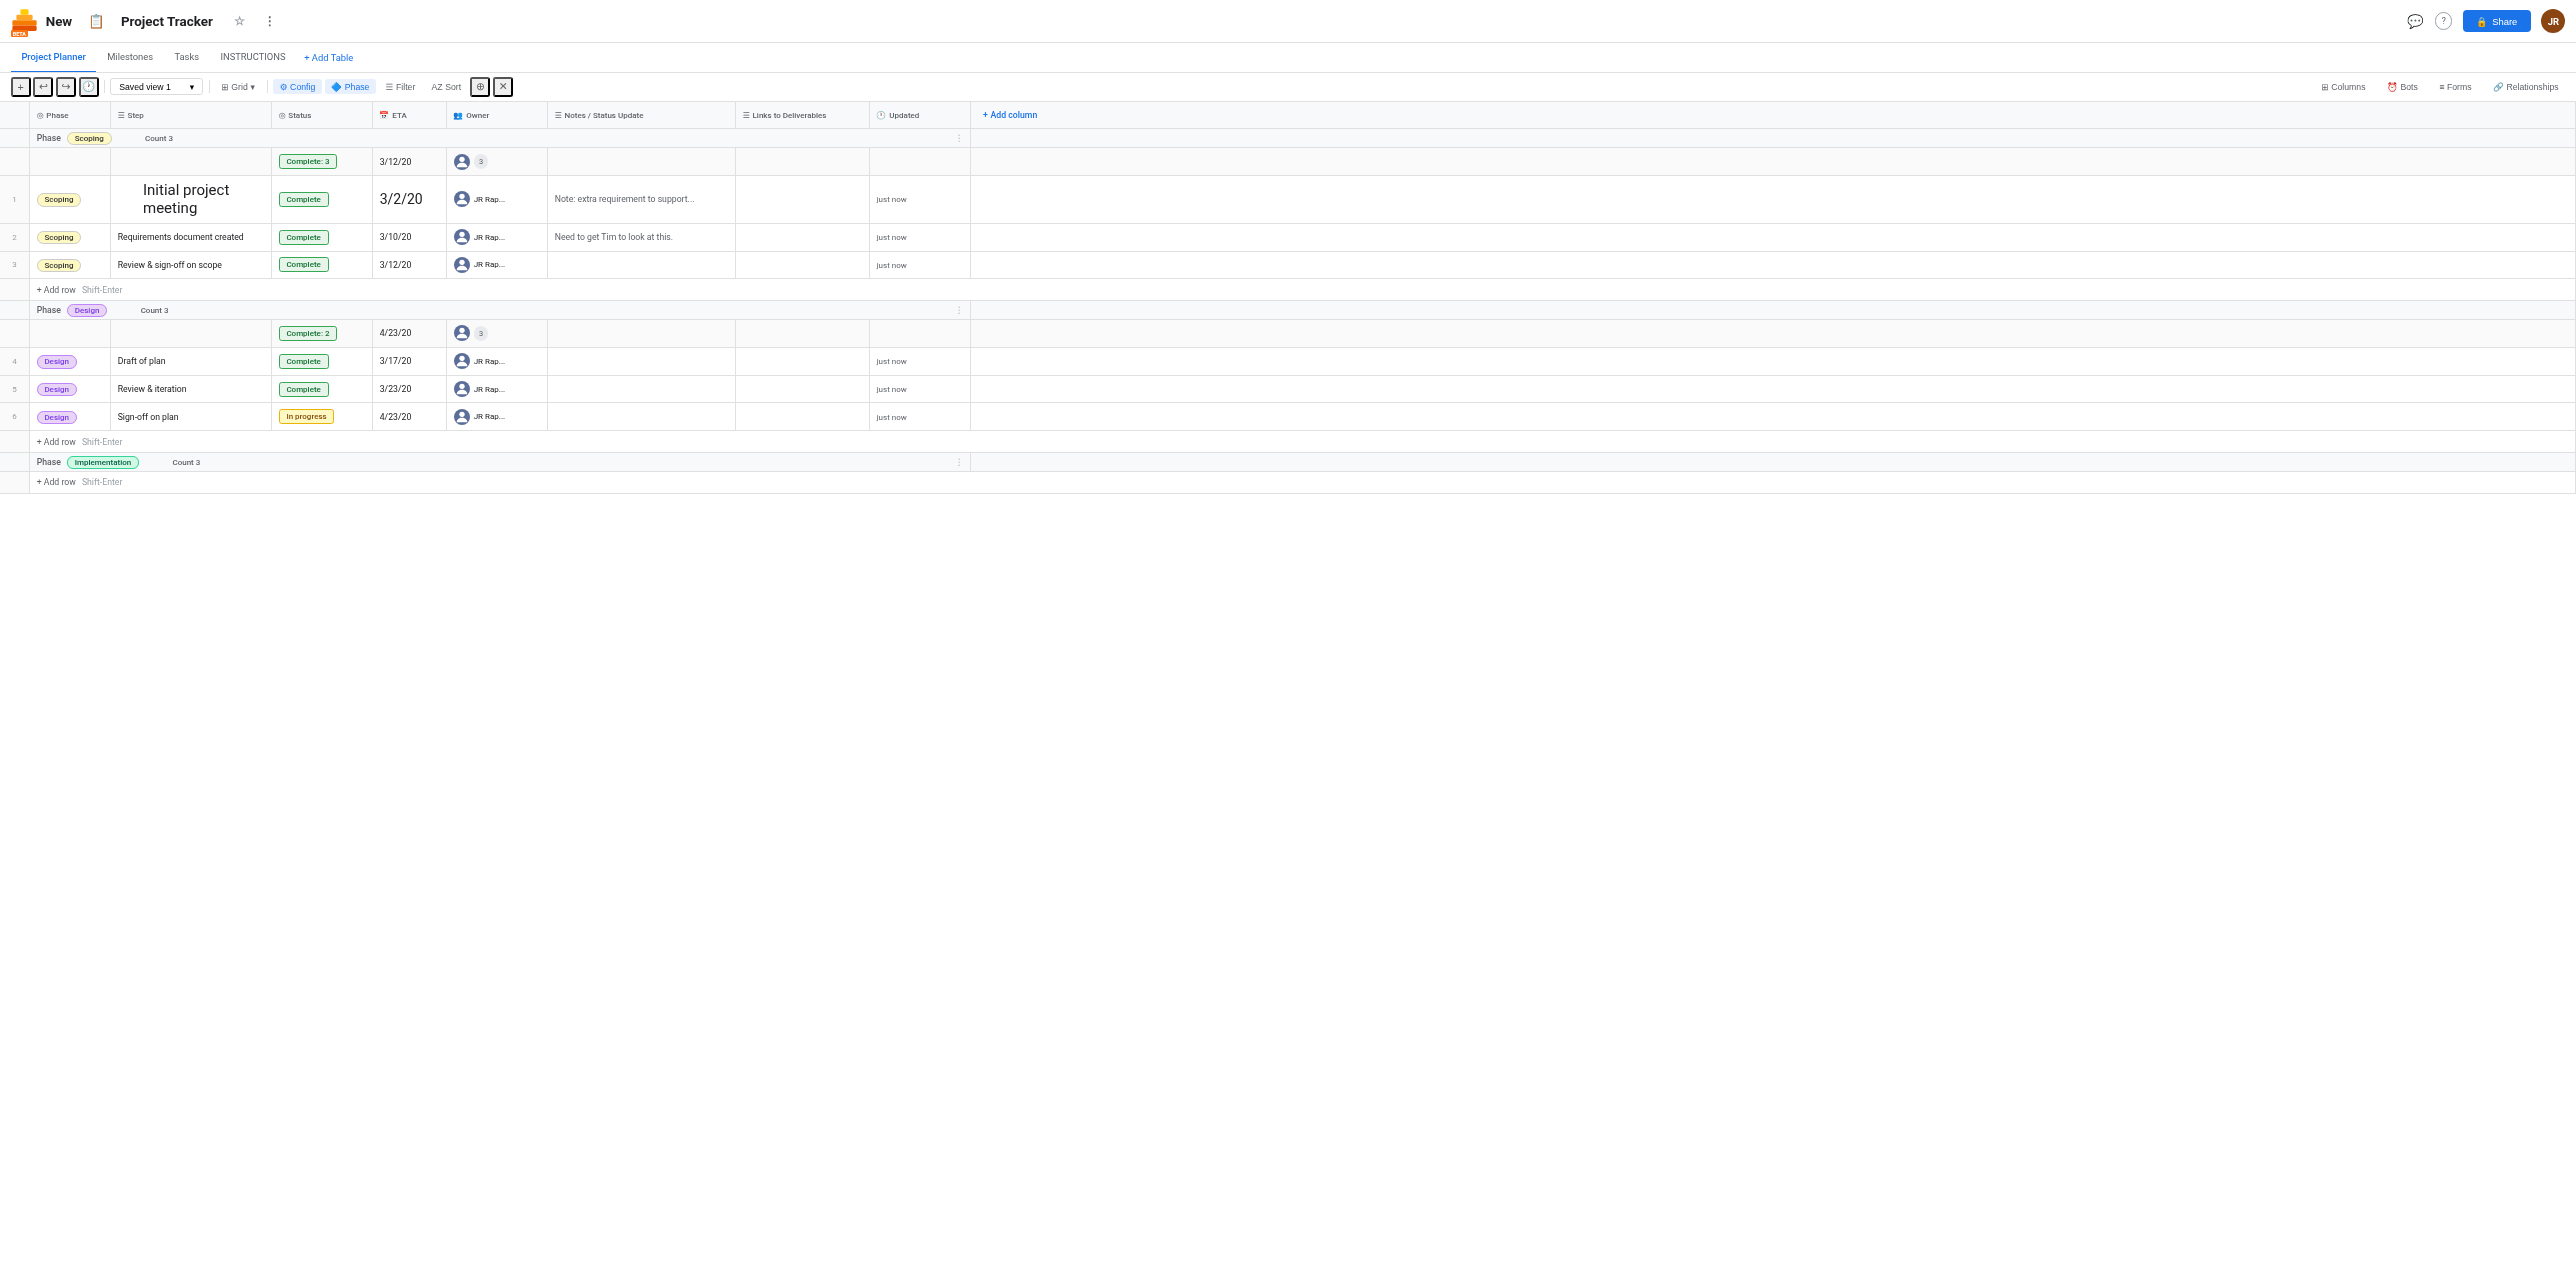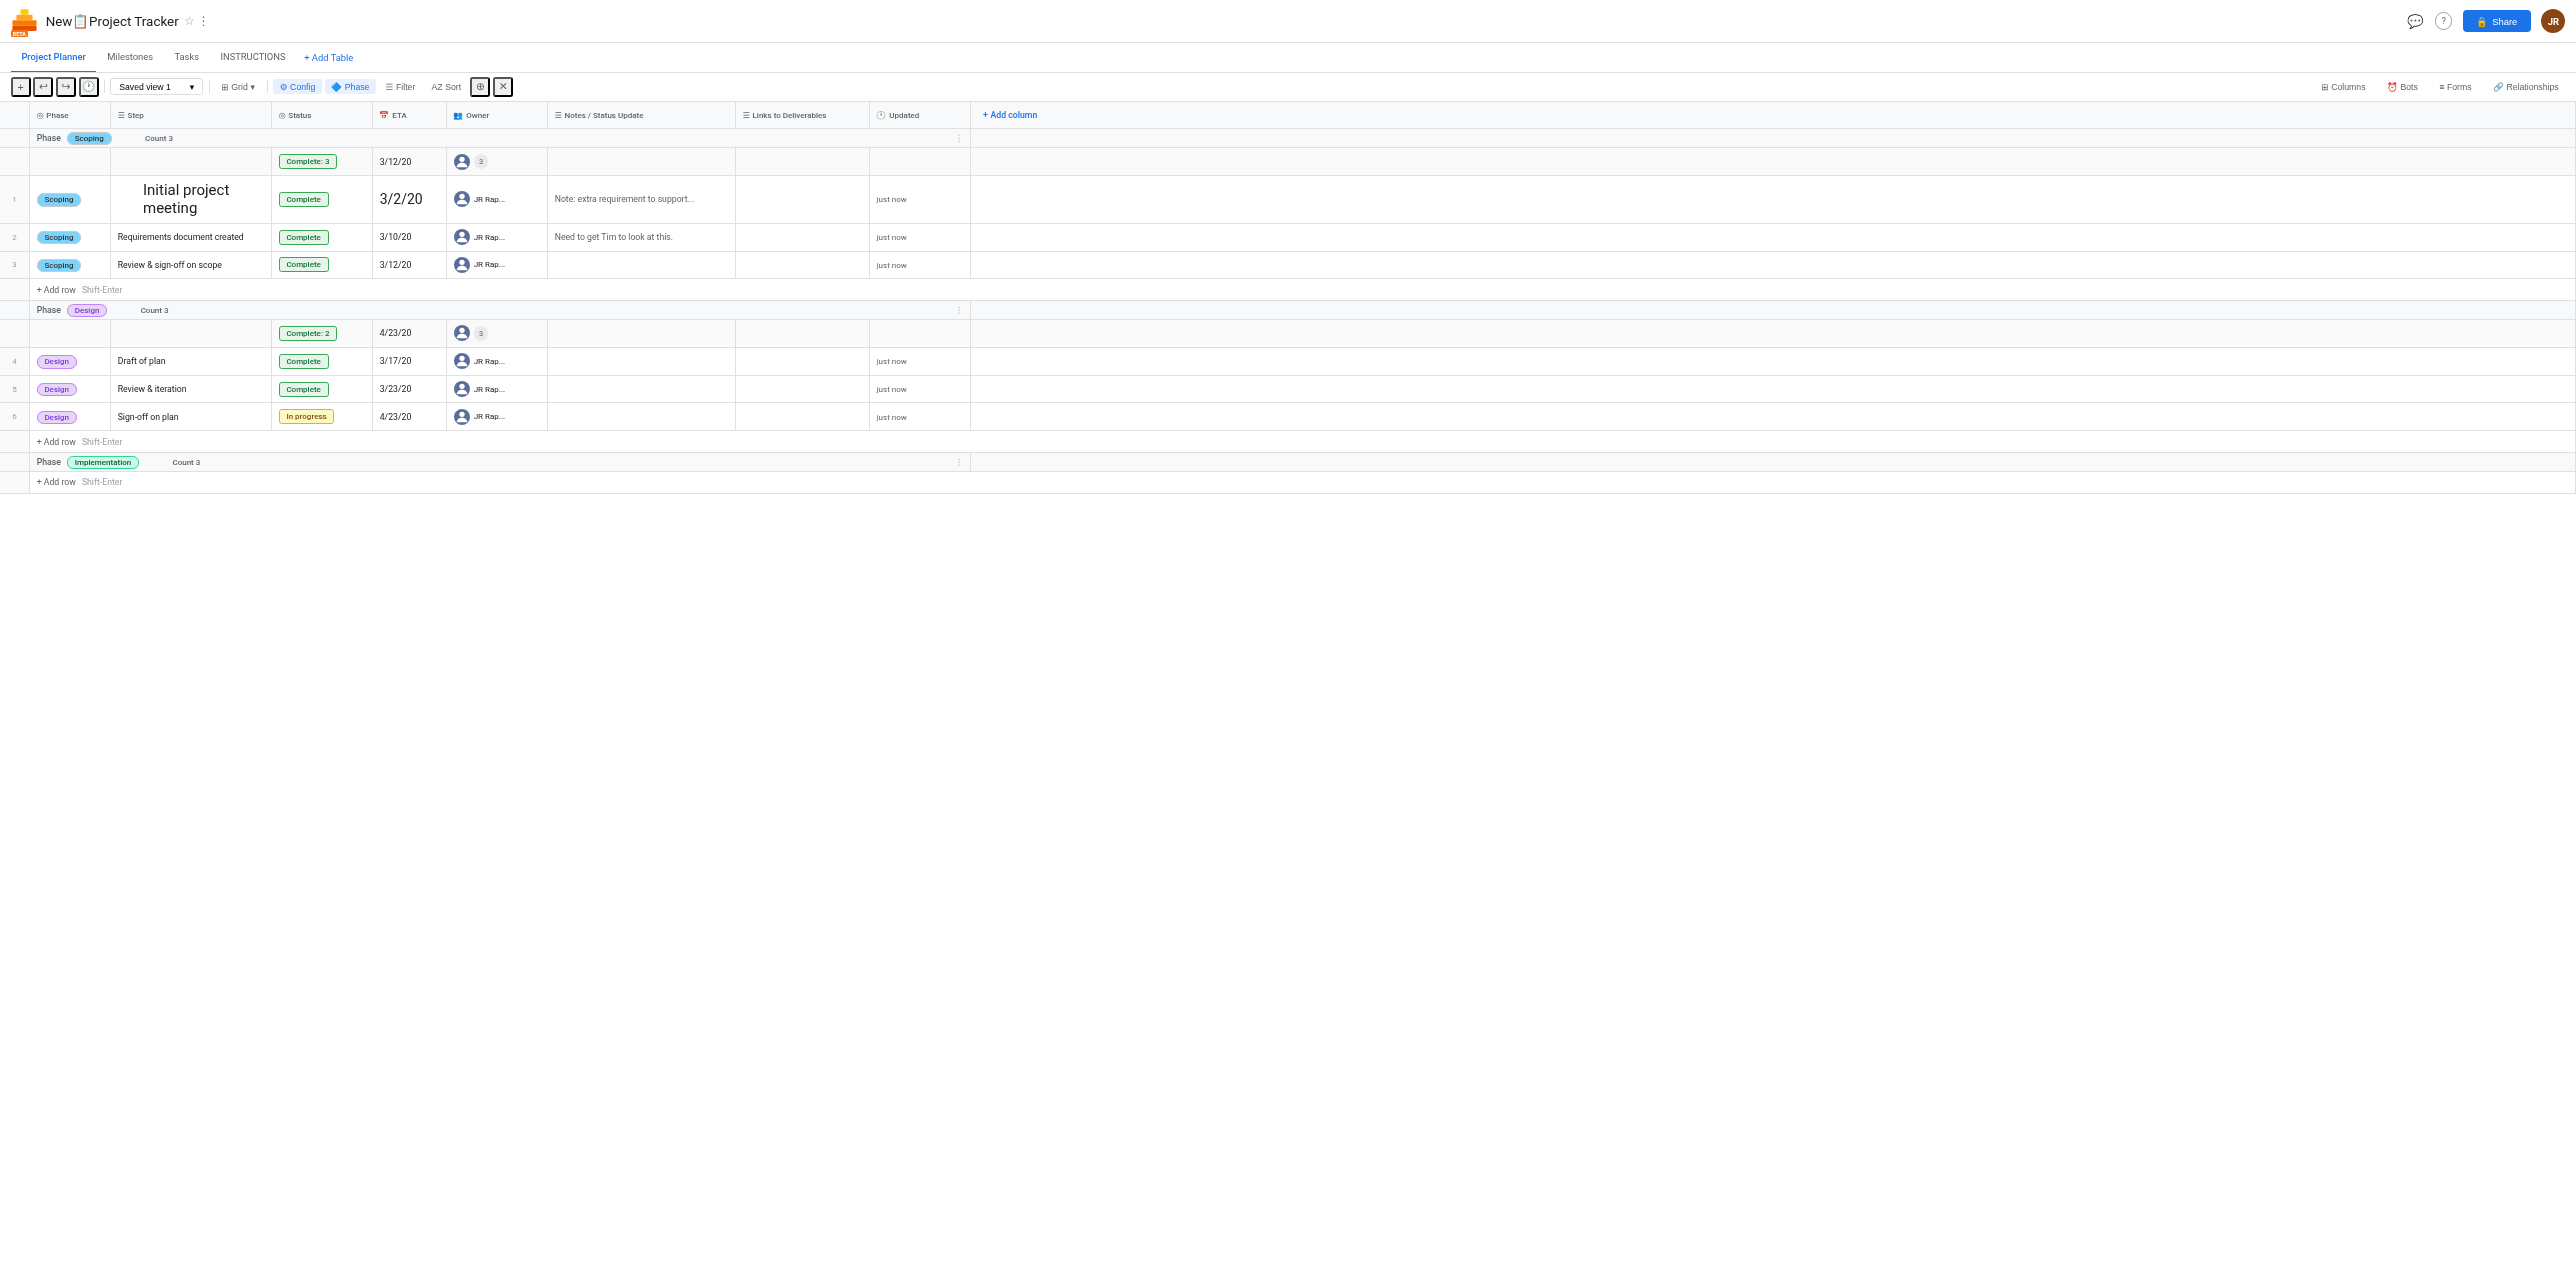--- a/index.html
+++ b/index.html
@@ -3,21 +3,21 @@
   <meta charset="utf-8">
   <style>
     * { box-sizing: border-box; margin: 0; padding: 0; }
     body { font-family: -apple-system, BlinkMacSystemFont, 'Segoe UI', Roboto, Arial, sans-serif; font-size: 9.4px; background: #fff; color: #202124; overflow: hidden; }
 
     
     .header { display: flex; align-items: center; padding: 6.7px 10.7px; border-bottom: 0.7px solid #e0e0e0; height: 43px; }
     .logo-container { display: flex; align-items: center; margin-right: 8px; }
     .logo { width: 27px; height: 27px; position: relative; }
     .logo-badge { background: #f97316; color: white; font-size: 5.4px; font-weight: bold; padding: 0.7px 2px; border-radius: 1.3px; position: absolute; bottom: -2.7px; left: 0; }
-    .app-title { display: flex; align-items: center; font-size: 13.4px; font-weight: 400; gap: 0; flex: 1; text-align: center; }
+    .app-title { display: flex; align-items: center; font-size: 13.4px; font-weight: 700; gap: 16px; flex: 1; text-align: center; }
     .star-icon { color: #9aa0a6; font-size: 12px; cursor: pointer; margin-left: 5.4px; }
     .more-icon { color: #5f6368; font-size: 12px; cursor: pointer; margin-left: 2.7px; }
     .header-actions { display: flex; align-items: center; gap: 10.7px; }
     .share-btn { background: #1a73e8; color: white; border: none; border-radius: 4px; padding: 5.4px 13.4px; font-size: 9.4px; font-weight: 500; cursor: pointer; display: flex; align-items: center; gap: 4px; }
     .header-icon { color: #5f6368; cursor: pointer; font-size: 13.4px; }
     .user-avatar { width: 24px; height: 24px; border-radius: 50%; background: #8B4513; overflow: hidden; cursor: pointer; display: flex; align-items: center; justify-content: center; color: white; font-weight: bold; font-size: 9.4px; }
 
     
     .tab-bar { display: flex; align-items: center; padding: 0 10.7px; border-bottom: 0.7px solid #e0e0e0; height: 29.5px; gap: 0; }
     .tab { padding: 0 10.7px; height: 29.5px; display: flex; align-items: center; cursor: pointer; font-size: 9.4px; color: #5f6368; border-bottom: 1.3px solid transparent; white-space: nowrap; }
@@ -54,21 +54,21 @@
     .updated-col { width: 101px; min-width: 101px; }
     .addcol-col { min-width: 121px; }
 
     
     td { border-bottom: 0.7px solid #e0e0e0; border-right: 0.7px solid #e0e0e0; padding: 5.4px 6.7px; font-size: 8.7px; vertical-align: middle; }
     .row-num { color: #9aa0a6; text-align: center; font-size: 8px; background: #fafafa; }
 
     
     .phase-group-row td { background: #f8f9fa; padding: 4px 6.7px; font-size: 8.7px; font-weight: 500; }
     .phase-tag { padding: 1.3px 6.7px; border-radius: 8px; font-size: 8px; font-weight: 500; }
-    .phase-scoping { background: #7dd3fc; border: 0.7px solid #ccc; color: #333; }
+    .phase-scoping { background: #fef9c3; border: 0.7px solid #ccc; color: #333; }
     .phase-design { background: #e8d5f5; border: 0.7px solid #c084fc; color: #7c3aed; }
     .phase-implementation { background: #d1fae5; border: 0.7px solid #34d399; color: #065f46; }
     .count-badge { color: #5f6368; font-size: 8px; margin-left: 5.4px; padding-left: 26px; }
     .more-btn { color: #9aa0a6; cursor: pointer; float: right; }
 
     
     .summary-row td { background: #fafafa; }
 
     
     .status-badge { display: inline-flex; align-items: center; padding: 2px 6.7px; border-radius: 2.7px; font-size: 8px; font-weight: 500; white-space: nowrap; }

